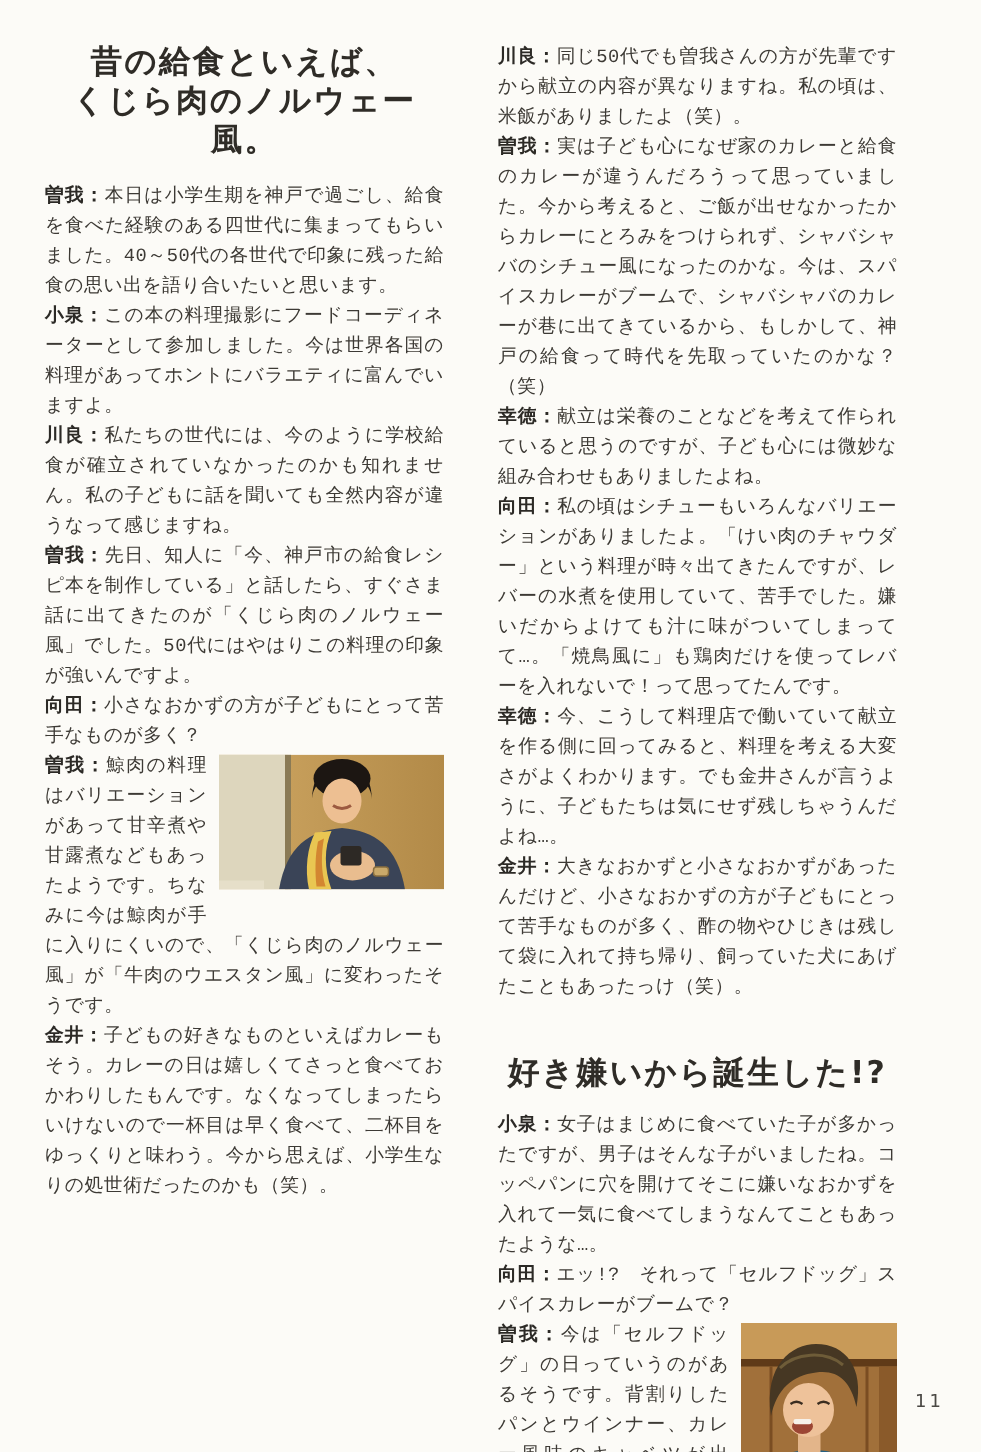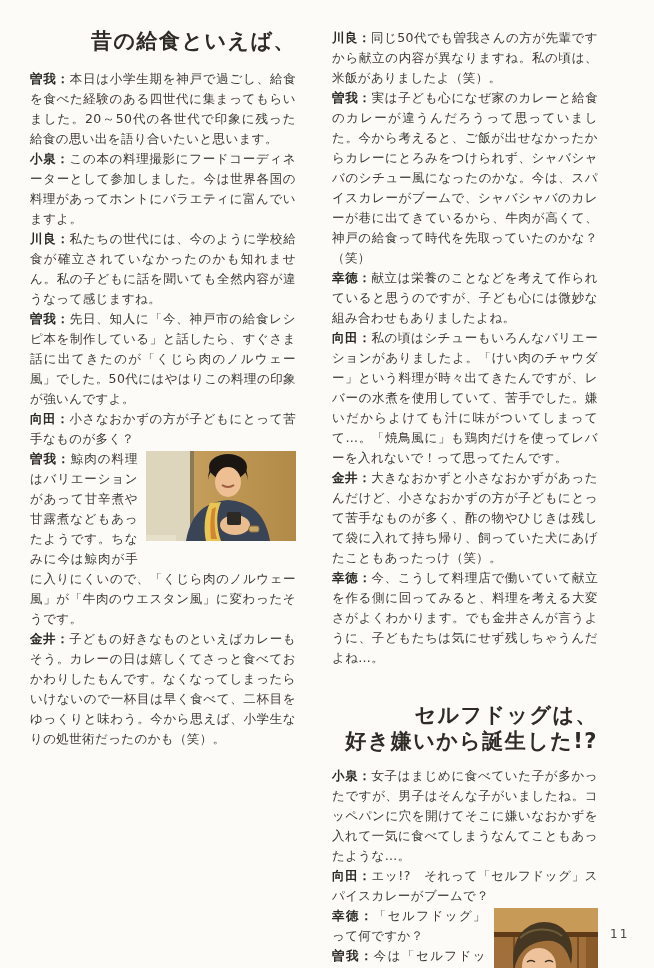--- a/index.html
+++ b/index.html
@@ -21,25 +21,25 @@
   }
   .col-left  { left:30px;  top:28px; width:266px; }
   .col-right { left:332px; top:28px; width:266px; }
   .heading {
     font-size:21px;
     line-height:26px;
     font-weight:600;
     letter-spacing:1.5px;
     color:#2f2c27;
     margin:0 0 15px 0;
-    text-align:right;
+    text-align:center;
   }
   .heading-2 { margin-top:34px; margin-bottom:12px; }
   .heading span { display:block; }
-  .para { margin:0; }
+  .para { margin:0;font-family:Liberation Mono, monospace; }
   .spk { font-weight:bold; color:#2c2a26; }
   .photo { float:right; overflow:hidden; }
   .photo svg { display:block; }
   .photo-1 { width:150px; height:90px;  margin:2px 0 9px 8px; }
   .photo-2 { width:104px; height:148px; margin:2px 0 6px 8px; }
   .page-num {
     position:absolute;
     left:610px; top:927px;
     font-size:12px;
     letter-spacing:2px;
@@ -47,23 +47,24 @@
   }
 </style>
 </head>
 <body>
 
 <div class="page">
 
   <div class="col col-left">
     <h1 class="heading">
       <span>昔の給食といえば、</span>
+      <span>くじら肉のノルウェー風。</span>
     </h1>
 
-    <p class="para"><b class="spk">曽我</b><b class="spk">：</b><span>本日は小学生期を神戸で過ごし、給食を食べた経験のある四世代に集まってもらいました。20～50代の各世代で印象に残った給食の思い出を語り合いたいと思います。</span></p>
+    <p class="para"><b class="spk">曽我</b><b class="spk">：</b><span>本日は小学生期を神戸で過ごし、給食を食べた経験のある四世代に集まってもらいました。40～50代の各世代で印象に残った給食の思い出を語り合いたいと思います。</span></p>
     <p class="para"><b class="spk">小泉</b><b class="spk">：</b><span>この本の料理撮影にフードコーディネーターとして参加しました。今は世界各国の料理があってホントにバラエティに富んでいますよ。</span></p>
     <p class="para"><b class="spk">川良</b><b class="spk">：</b><span>私たちの世代には、今のように学校給食が確立されていなかったのかも知れません。私の子どもに話を聞いても全然内容が違うなって感じますね。</span></p>
     <p class="para"><b class="spk">曽我</b><b class="spk">：</b><span>先日、知人に「今、神戸市の給食レシピ本を制作している」と話したら、すぐさま話に出てきたのが「くじら肉のノルウェー風」でした。50代にはやはりこの料理の印象が強いんですよ。</span></p>
     <p class="para"><b class="spk">向田</b><b class="spk">：</b><span>小さなおかずの方が子どもにとって苦手なものが多く？</span></p>
 
     <div class="photo photo-1" aria-label="インタビュー写真：黄色いスカーフの女性がカップを手に話している">
       <svg width="150" height="90" viewBox="0 0 150 90" xmlns="http://www.w3.org/2000/svg">
         <defs>
           <linearGradient id="wall1" x1="0" y1="0" x2="1" y2="0">
             <stop offset="0" stop-color="#cfa763"></stop>
@@ -88,28 +89,27 @@
       </svg>
     </div>
 
     <p class="para"><b class="spk">曽我</b><b class="spk">：</b><span>鯨肉の料理はバリエーションがあって甘辛煮や甘露煮などもあったようです。ちなみに今は鯨肉が手に入りにくいので、「くじら肉のノルウェー風」が「牛肉のウエスタン風」に変わったそうです。</span></p>
     <p class="para"><b class="spk">金井</b><b class="spk">：</b><span>子どもの好きなものといえばカレーもそう。カレーの日は嬉しくてさっと食べておかわりしたもんです。なくなってしまったらいけないので一杯目は早く食べて、二杯目をゆっくりと味わう。今から思えば、小学生なりの処世術だったのかも（笑）。</span></p>
 
   </div>
 
   <div class="col col-right">
     <p class="para"><b class="spk">川良</b><b class="spk">：</b><span>同じ50代でも曽我さんの方が先輩ですから献立の内容が異なりますね。私の頃は、米飯がありましたよ（笑）。</span></p>
-    <p class="para"><b class="spk">曽我</b><b class="spk">：</b><span>実は子ども心になぜ家のカレーと給食のカレーが違うんだろうって思っていました。今から考えると、ご飯が出せなかったからカレーにとろみをつけられず、シャバシャバのシチュー風になったのかな。今は、スパイスカレーがブームで、シャバシャバのカレーが巷に出てきているから、牛肉が高くて、神戸の給食って時代を先取っていたのかな？（笑）</span></p>
+    <p class="para"><b class="spk">曽我</b><b class="spk">：</b><span>実は子ども心になぜ家のカレーと給食のカレーが違うんだろうって思っていました。今から考えると、ご飯が出せなかったからカレーにとろみをつけられず、シャバシャバのシチュー風になったのかな。今は、スパイスカレーがブームで、シャバシャバのカレーが巷に出てきているから、もしかして、神戸の給食って時代を先取っていたのかな？（笑）</span></p>
     <p class="para"><b class="spk">幸徳</b><b class="spk">：</b><span>献立は栄養のことなどを考えて作られていると思うのですが、子ども心には微妙な組み合わせもありましたよね。</span></p>
     <p class="para"><b class="spk">向田</b><b class="spk">：</b><span>私の頃はシチューもいろんなバリエーションがありましたよ。「けい肉のチャウダー」という料理が時々出てきたんですが、レバーの水煮を使用していて、苦手でした。嫌いだからよけても汁に味がついてしまってて…。「焼鳥風に」も鶏肉だけを使ってレバーを入れないで！って思ってたんです。</span></p>
+    <p class="para"><b class="spk">幸徳</b><b class="spk">：</b><span>今、こうして料理店で働いていて献立を作る側に回ってみると、料理を考える大変さがよくわかります。でも金井さんが言うように、子どもたちは気にせず残しちゃうんだよね…。</span></p>
     <p class="para"><b class="spk">金井</b><b class="spk">：</b><span>大きなおかずと小さなおかずがあったんだけど、小さなおかずの方が子どもにとって苦手なものが多く、酢の物やひじきは残して袋に入れて持ち帰り、飼っていた犬にあげたこともあったっけ（笑）。</span></p>
-    <p class="para"><b class="spk">幸徳</b><b class="spk">：</b><span>今、こうして料理店で働いていて献立を作る側に回ってみると、料理を考える大変さがよくわかります。でも金井さんが言うように、子どもたちは気にせず残しちゃうんだよね…。</span></p>
 
     <h2 class="heading heading-2">
-      <span>セルフドッグは、</span>
       <span>好き嫌いから誕生した!?</span>
     </h2>
 
     <p class="para"><b class="spk">小泉</b><b class="spk">：</b><span>女子はまじめに食べていた子が多かったですが、男子はそんな子がいましたね。コッペパンに穴を開けてそこに嫌いなおかずを入れて一気に食べてしまうなんてこともあったような…。</span></p>
     <p class="para"><b class="spk">向田</b><b class="spk">：</b><span>エッ!?　それって「セルフドッグ」スパイスカレーがブームで？</span></p>
 
     <div class="photo photo-2" aria-label="インタビュー写真：青い羽織の短髪の人が笑っている">
       <svg width="104" height="148" viewBox="0 0 104 148" xmlns="http://www.w3.org/2000/svg">
         <rect x="0" y="0" width="104" height="148" fill="#a1703a"></rect>
         <rect x="0" y="0" width="104" height="24" fill="#c89a58"></rect>
@@ -127,18 +127,17 @@
         <path d="M20,62 C15,28 34,14 50,14 C70,14 82,30 77,56 C73,38 64,31 50,33 C34,35 24,44 20,62 Z" fill="#463723"></path>
         <path d="M26,30 C36,20 56,18 68,28" stroke="#6e5c38" stroke-width="2" fill="none"></path>
         <path d="M33,54 q4,-3 8,0 M51,54 q4,-3 8,0" stroke="#3a2d20" stroke-width="1.5" fill="none"></path>
         <ellipse cx="41" cy="69" rx="7" ry="5" fill="#9c4634"></ellipse>
         <rect x="35" y="64" width="12" height="3.5" rx="1.5" fill="#f6f1ea"></rect>
         <path d="M38,92 Q48,108 60,92" stroke="#2e2315" stroke-width="1.5" fill="none"></path>
         <circle cx="49" cy="108" r="5.5" fill="#dde4e6" stroke="#90989c" stroke-width="1.5"></circle>
       </svg>
     </div>
 
-    <p class="para"><b class="spk">幸徳</b><b class="spk">：</b><span>「セルフドッグ」って何ですか？</span></p>
     <p class="para"><b class="spk">曽我</b><b class="spk">：</b><span>今は「セルフドッグ」の日っていうのがあるそうです。背割りしたパンとウインナー、カレー風味のキャベツが出て、子どもたちが思い思</span></p>
   </div>
 
   <div class="page-num">11</div>
 </div>
 
 </body></html>

